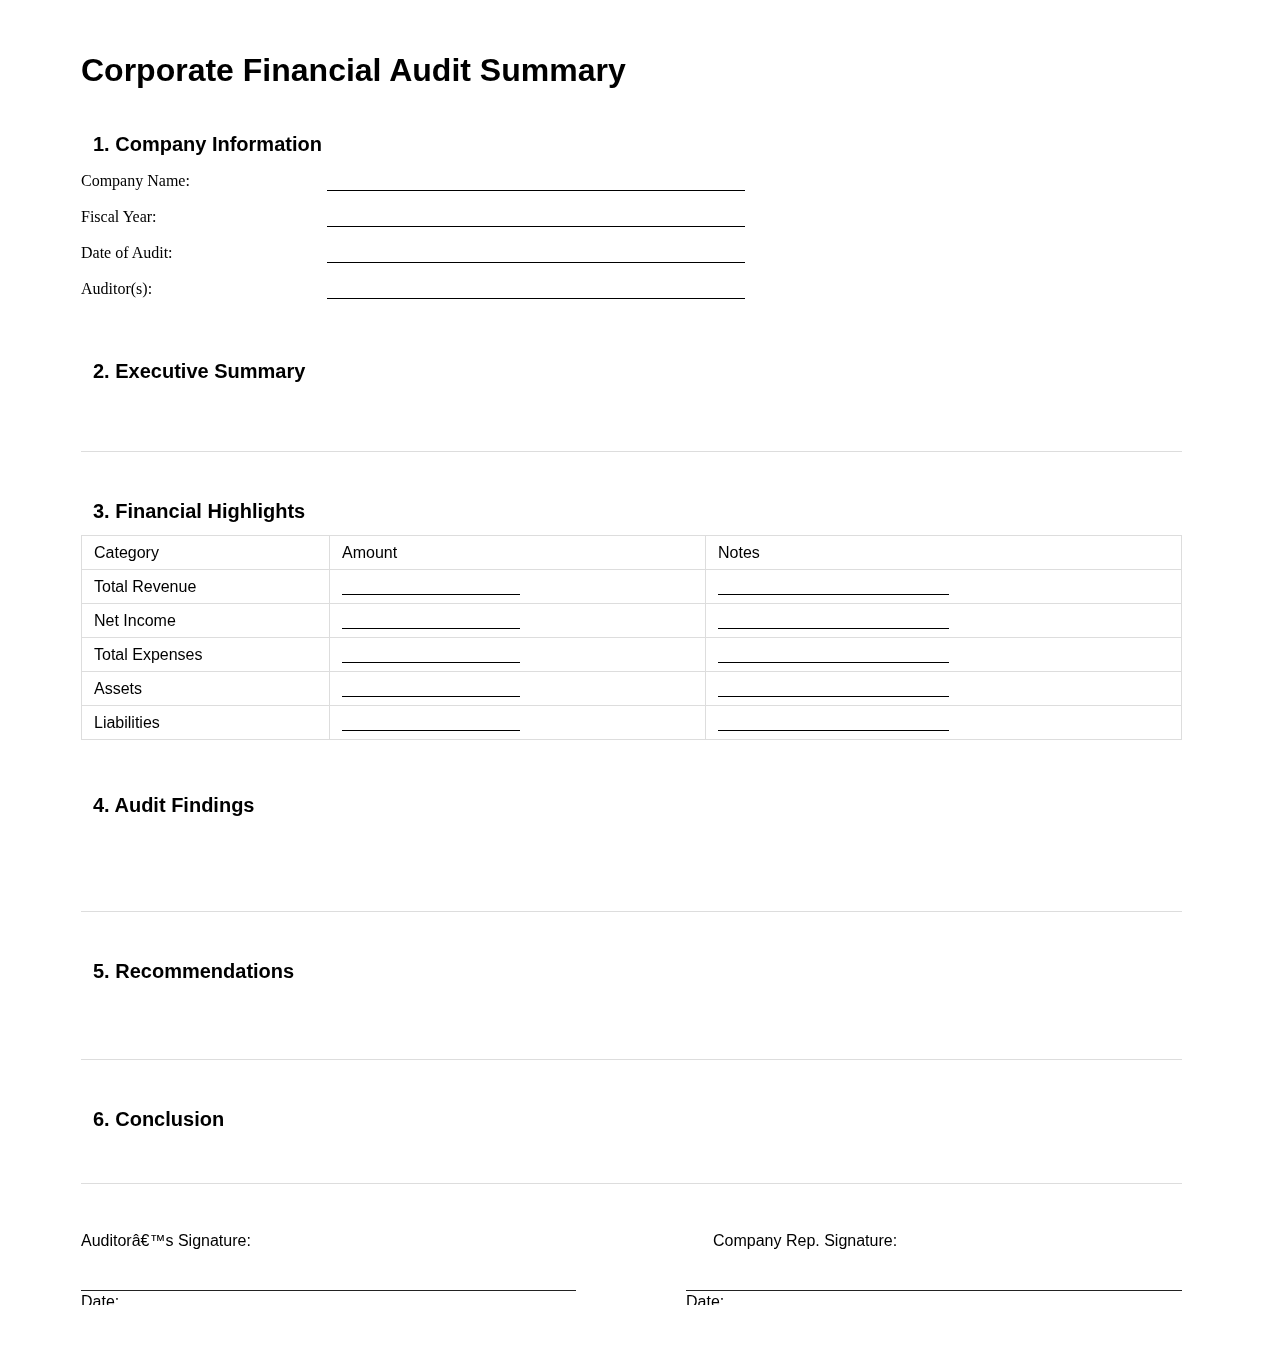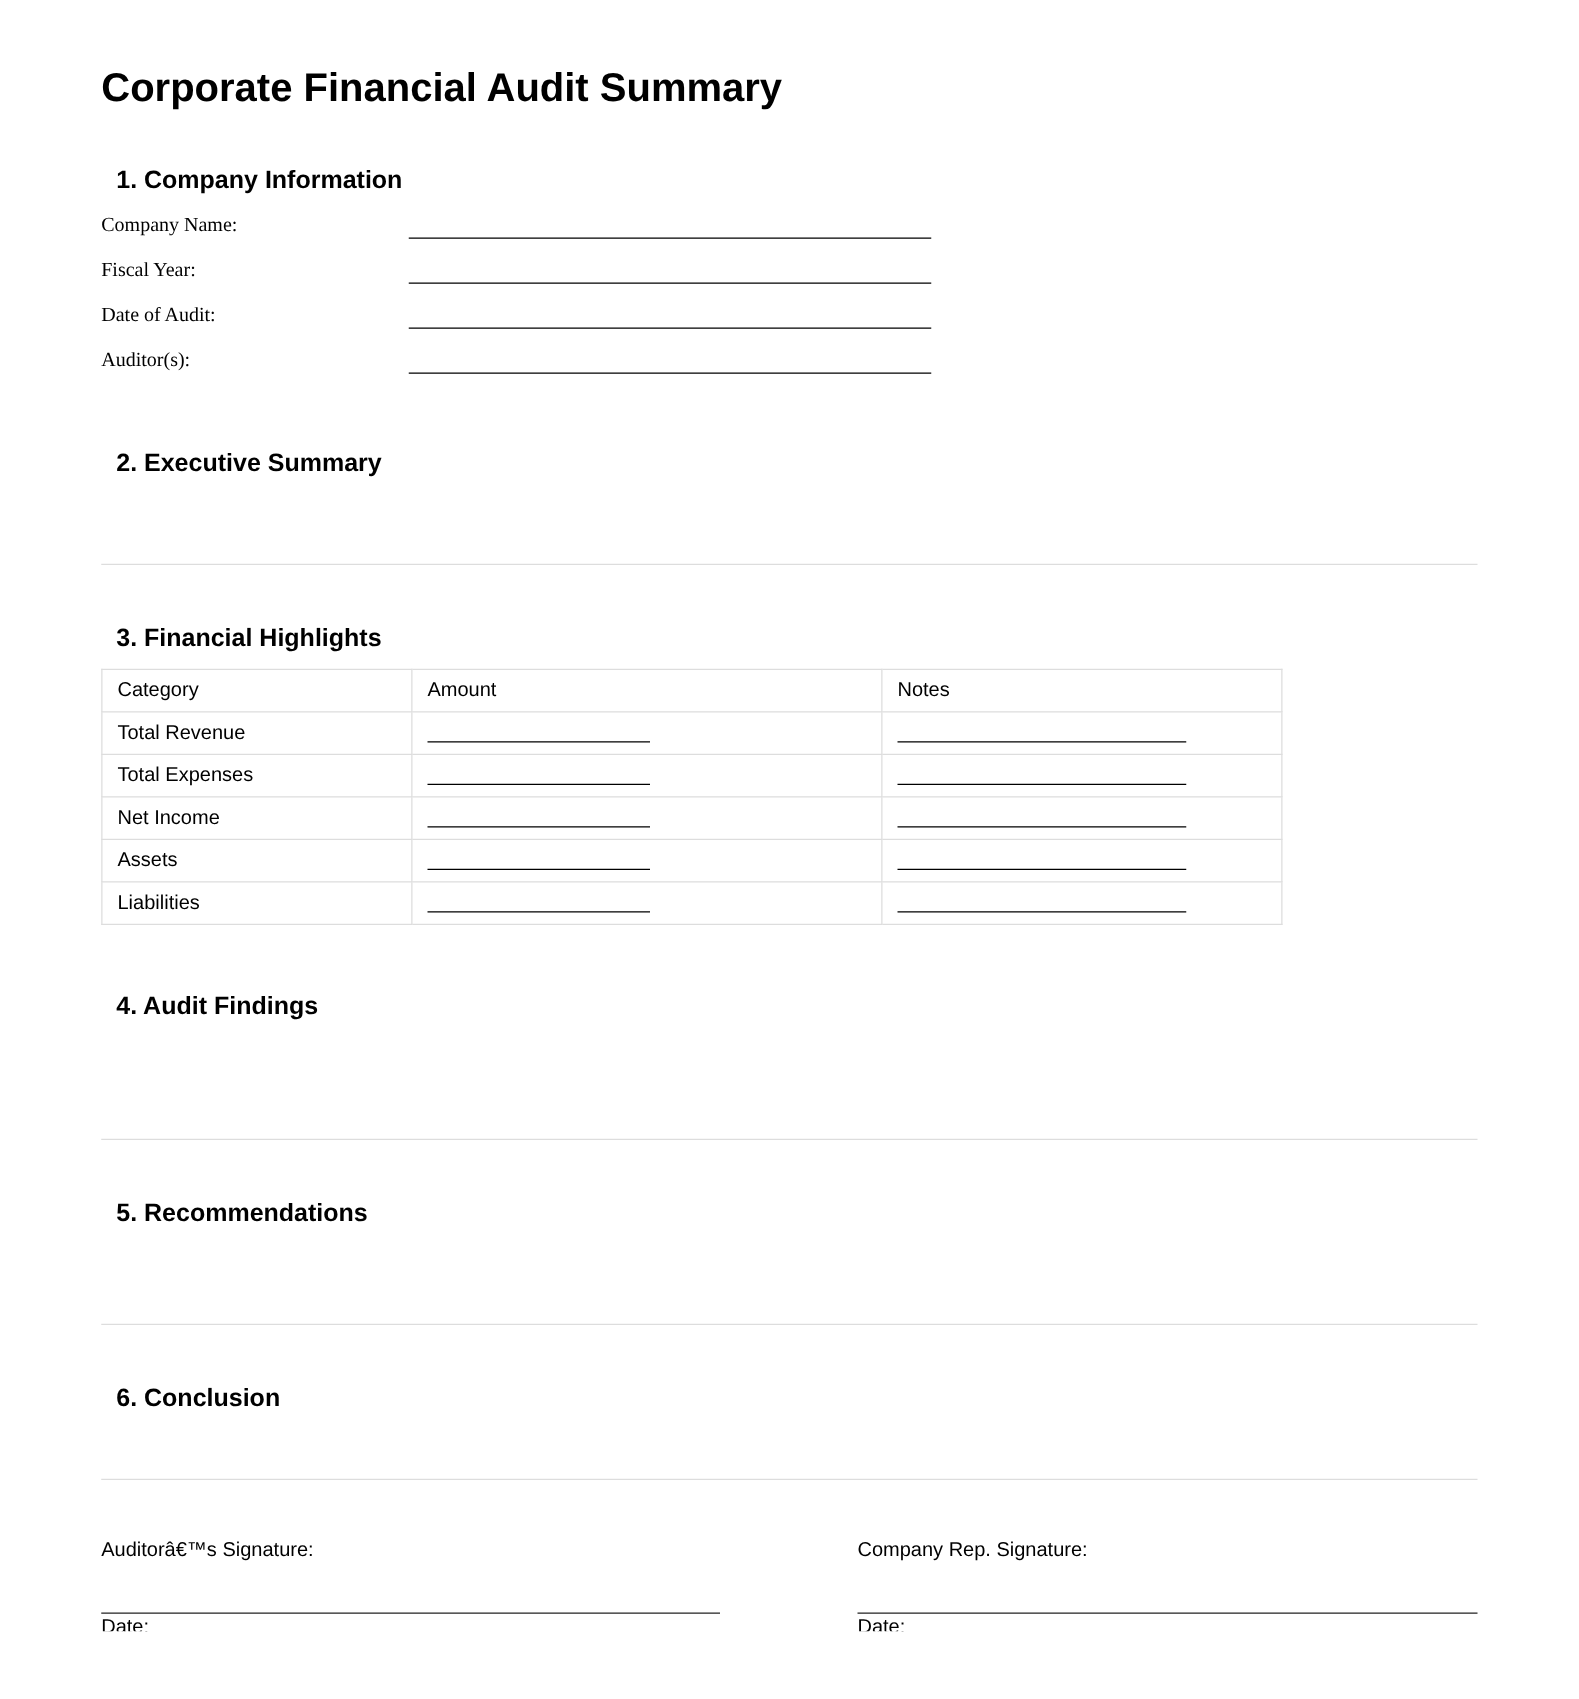--- a/index.html
+++ b/index.html
@@ -22,21 +22,21 @@
   }
   .field-line {
     position: absolute; left: 246px; width: 418px; height: 0;
     border-bottom: 1px solid #000;
   }
   .divider {
     position: absolute; left: 0; width: 1101px; height: 0;
     border-top: 1px solid #dddddd;
   }
   table.fin {
-    position: absolute; left: 0; top: 535px; width: 945px;
+    position: absolute; left: 0; top: 535px; width: 1101px;
     border-collapse: collapse; font-size: 16px;
   }
   table.fin td, table.fin th {
     border: 1px solid #dddddd; height: 34px; padding: 0 12px;
     text-align: left; font-weight: normal; vertical-align: middle;
     box-sizing: border-box;
   }
   table.fin .c1 { width: 248px; }
   table.fin .c2 { width: 376px; }
   .blank { display: inline-block; height: 14px; border-bottom: 1px solid #000; vertical-align: middle; }
@@ -81,26 +81,26 @@
         <th>Notes</th>
       </tr>
     </thead>
     <tbody>
       <tr>
         <td>Total Revenue</td>
         <td><span class="blank amt"></span></td>
         <td><span class="blank note"></span></td>
       </tr>
       <tr>
-        <td>Total Expenses</td>
+        <td>Net Income</td>
         <td><span class="blank amt"></span></td>
         <td><span class="blank note"></span></td>
       </tr>
       <tr>
-        <td>Net Income</td>
+        <td>Total Expenses</td>
         <td><span class="blank amt"></span></td>
         <td><span class="blank note"></span></td>
       </tr>
       <tr>
         <td>Assets</td>
         <td><span class="blank amt"></span></td>
         <td><span class="blank note"></span></td>
       </tr>
       <tr>
         <td>Liabilities</td>
@@ -116,17 +116,17 @@
   <h2 style="top:947px">5. Recommendations</h2>
   <div class="divider" style="top:1059px"></div>
 
   <h2 style="top:1095px">6. Conclusion</h2>
   <div class="divider" style="top:1183px"></div>
 
   <div class="sig-label" style="left:0; top:1231px">Auditorâ€™s Signature:</div>
   <div class="sig-line" style="left:0; top:1290px; width:495px"></div>
   <div class="date-clip" style="left:0; top:1292px; width:200px"><span>Date:</span></div>
 
-  <div class="sig-label" style="left:605px; top:1231px">Company Rep. Signature:</div>
+  <div class="sig-label" style="left:632px; top:1231px">Company Rep. Signature:</div>
   <div class="sig-line" style="left:605px; top:1290px; width:496px"></div>
   <div class="date-clip" style="left:605px; top:1292px; width:200px"><span>Date:</span></div>
 
 </div>
 
 </body></html>

